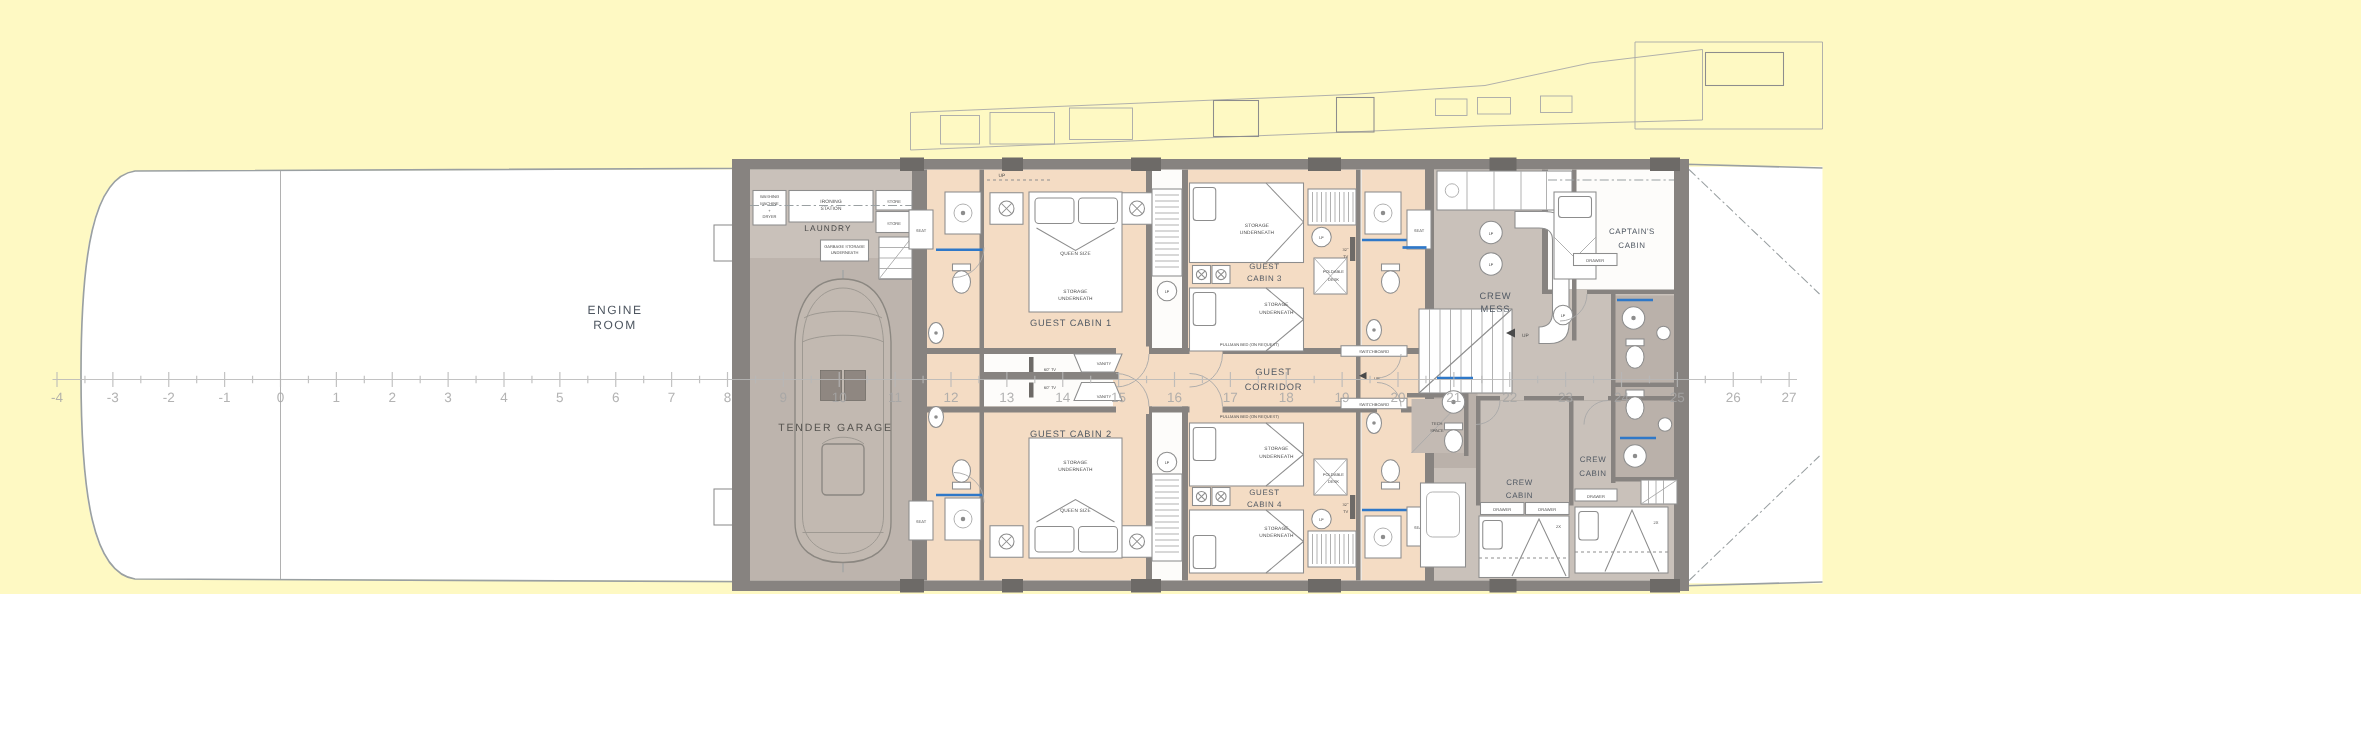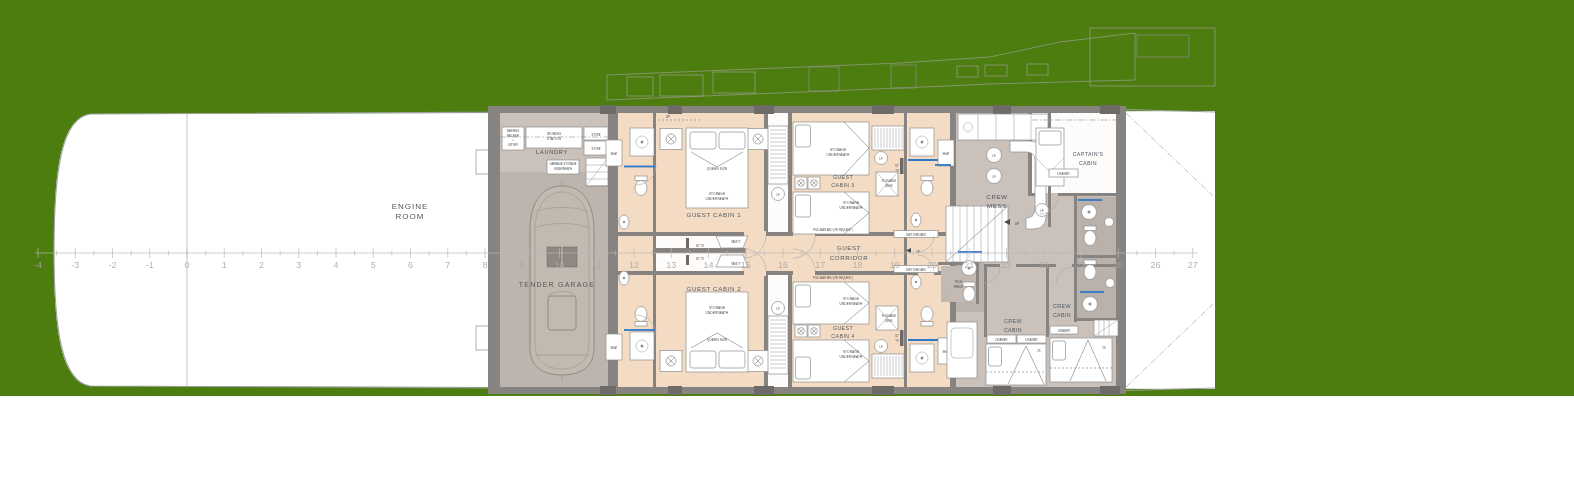--- a/index.html
+++ b/index.html
@@ -1,16 +1,16 @@
 <!DOCTYPE html>
 <html><head>
 <meta charset="utf-8">
 <style>
   html,body{margin:0;padding:0;background:#fff;}
-  .stage{position:relative;width:1574px;height:396px;background:#4d7c0f;overflow:hidden;
+  .stage{position:relative;width:1574px;height:396px;background:#fef9c3;overflow:hidden;
          font-family:"Liberation Sans", sans-serif;}
   svg{display:block;}
   
   .w  {fill:#878380;}
   .w2 {fill:#6d6a67;}
   .peach {fill:#f4dcc4;}
   .gray  {fill:#c9c1ba;}
   .gray2 {fill:#bab1aa;}
   .garage{fill:#bdb4ad;}
   .white {fill:#ffffff;stroke:#8d8d8d;stroke-width:0.7;}

